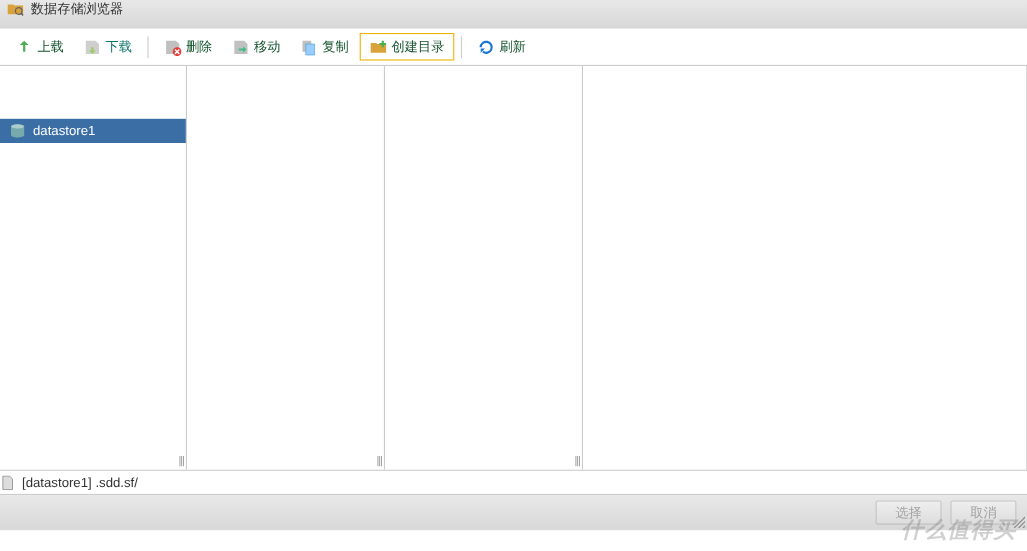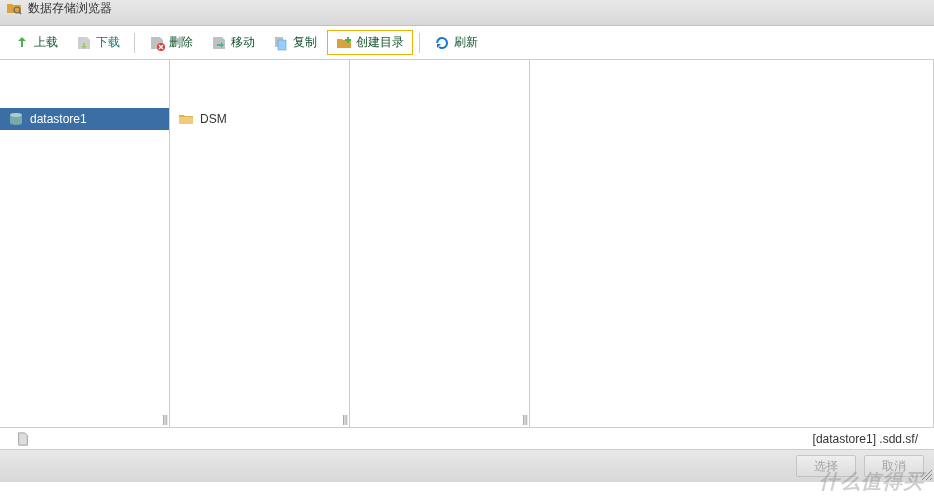--- a/index.html
+++ b/index.html
@@ -82,23 +82,22 @@
     color: #999;
     font-size: 10px;
     letter-spacing: -1px;
     cursor: col-resize;
   }
   .path-bar {
     height: 22px;
     display:flex;
     align-items:center;
     gap:6px;
-    padding: 0 16px;
+    padding: 0 0;
     border-bottom: 1px solid #ccc;
-    justify-content: space-between;
   }
   .footer {
     height: 32px;
     background: linear-gradient(#e8e8e8, #d8d8d8);
     display:flex;
     align-items:center;
     justify-content:flex-end;
     padding: 0 10px;
     gap: 8px;
     position: relative;
@@ -229,29 +228,20 @@
             <ellipse cx="8" cy="4" rx="6" ry="2" fill="#7aa"></ellipse>
             <path fill="#7aa" d="M2 4v8c0 1.1 2.7 2 6 2s6-.9 6-2V4c0 1.1-2.7 2-6 2s-6-.9-6-2z"></path>
             <ellipse cx="8" cy="4" rx="6" ry="2" fill="#acc"></ellipse>
           </svg>
         </span>
       <span>datastore1</span>
     </div>
     <span class="drag-handle">|||</span>
   </div>
   <div class="col col2">
-    <div class="row-item">
-      <span class="icon">
-          <svg width="16" height="16" viewBox="0 0 16 16">
-            <path fill="#e0b24a" d="M1 4h5l1 1h8v8H1z"></path>
-            <path fill="#f0cd7a" d="M1 6h14v7H1z"></path>
-          </svg>
-        </span>
-      <span>DSM</span>
-    </div>
     <span class="drag-handle">|||</span>
   </div>
   <div class="col col3">
     <span class="drag-handle">|||</span>
   </div>
   <div class="col col4"></div>
 </div>
 
 <div class="path-bar">
   <span class="icon">

